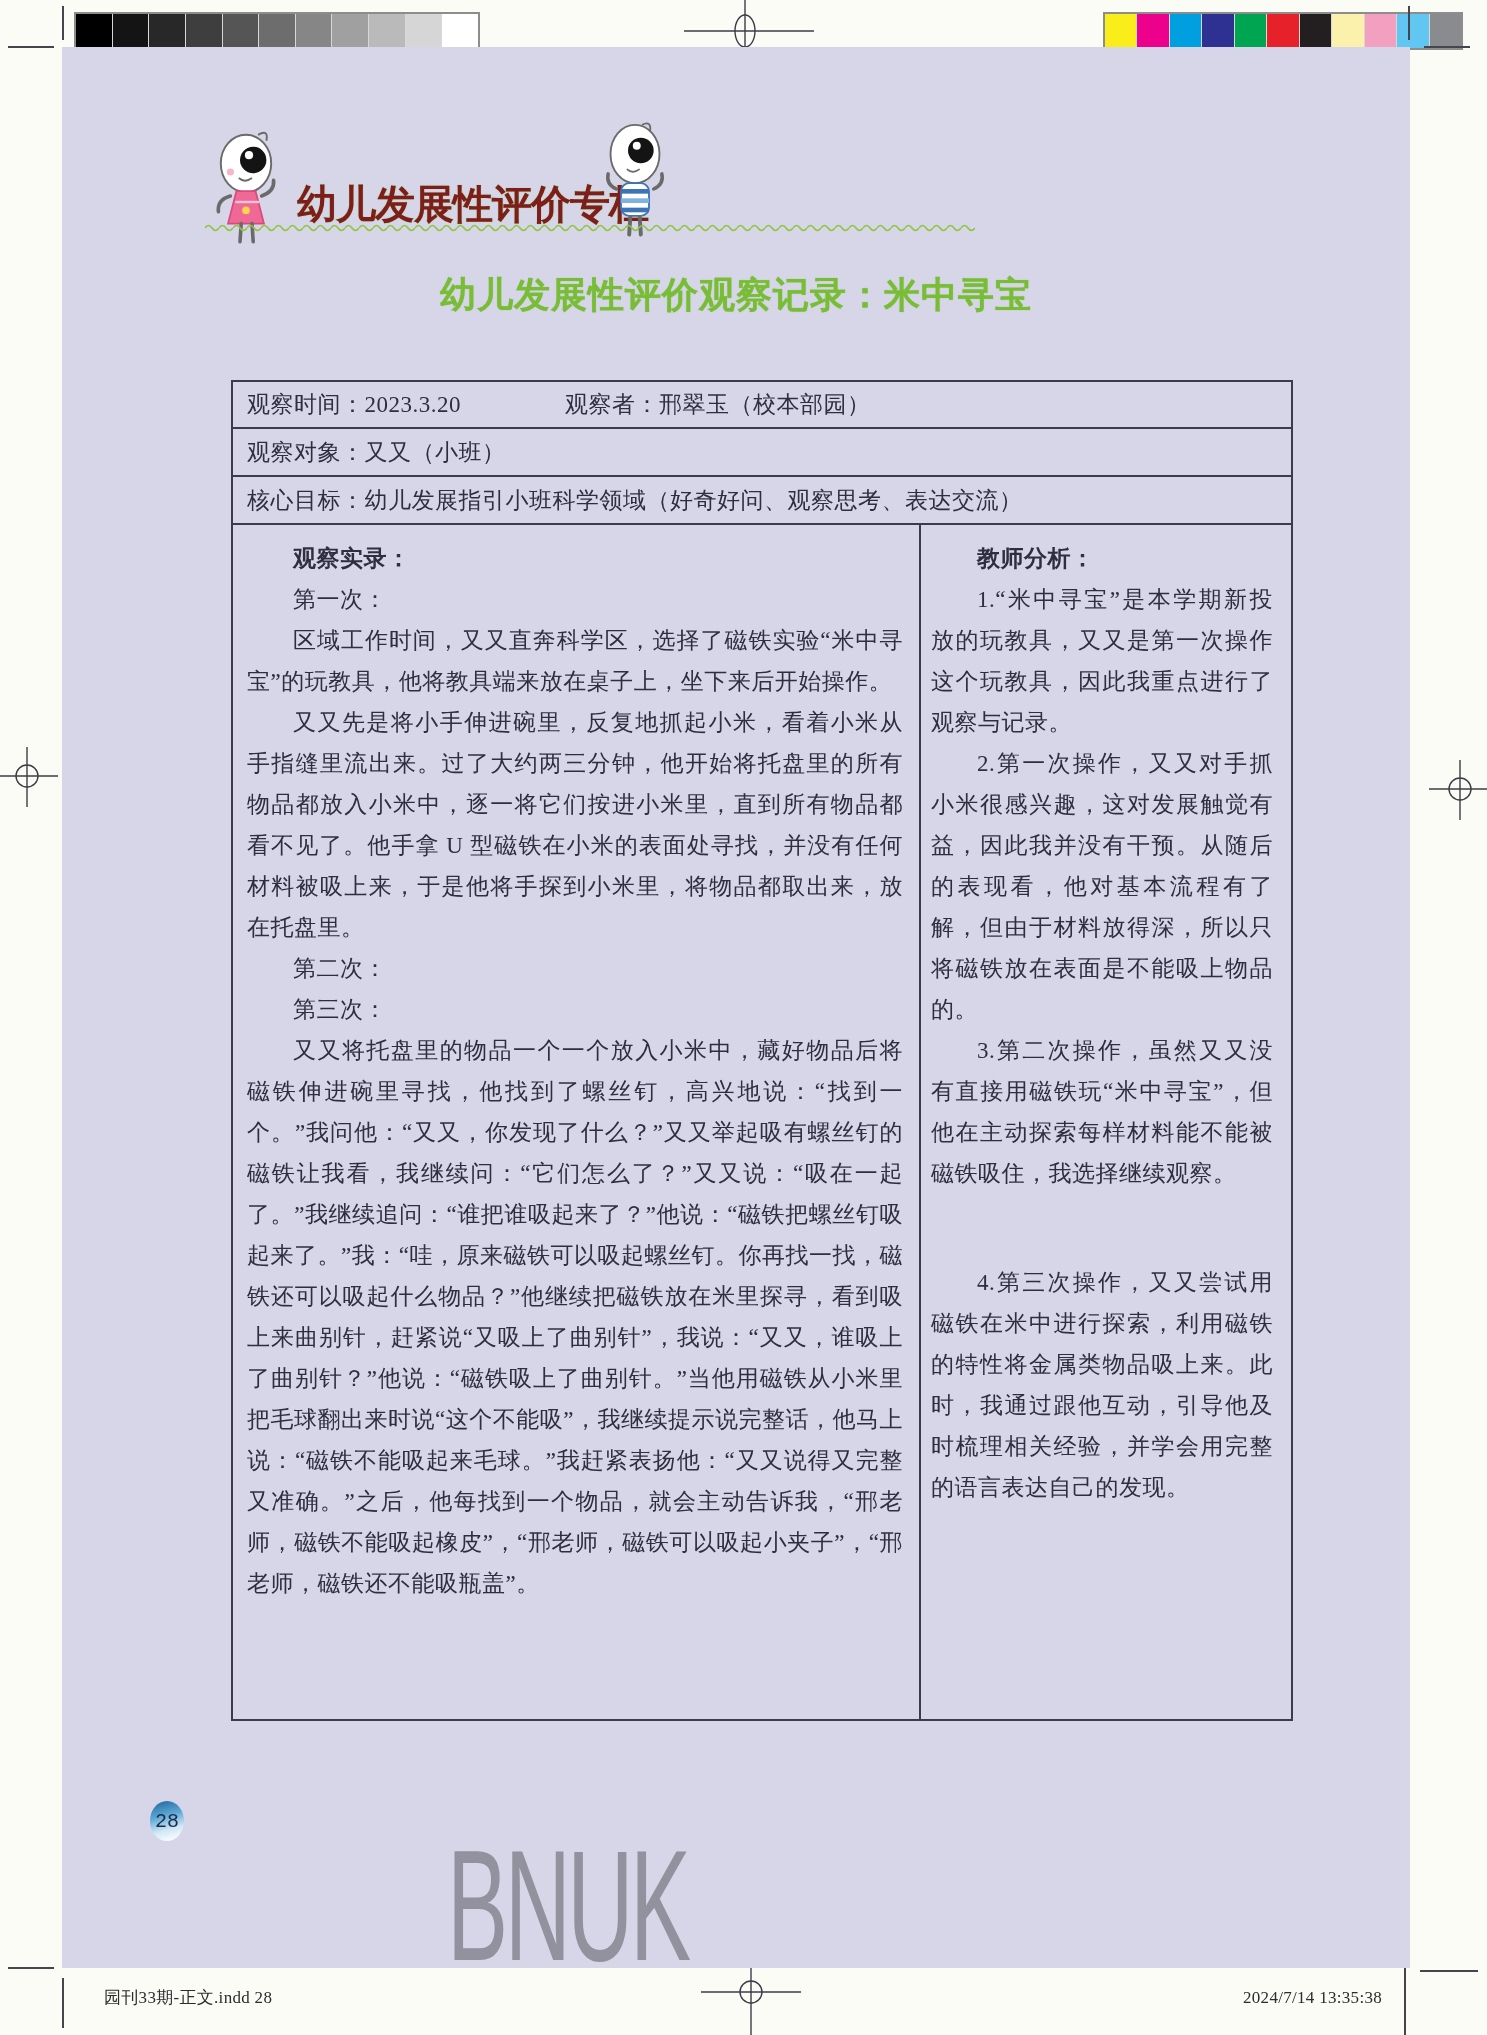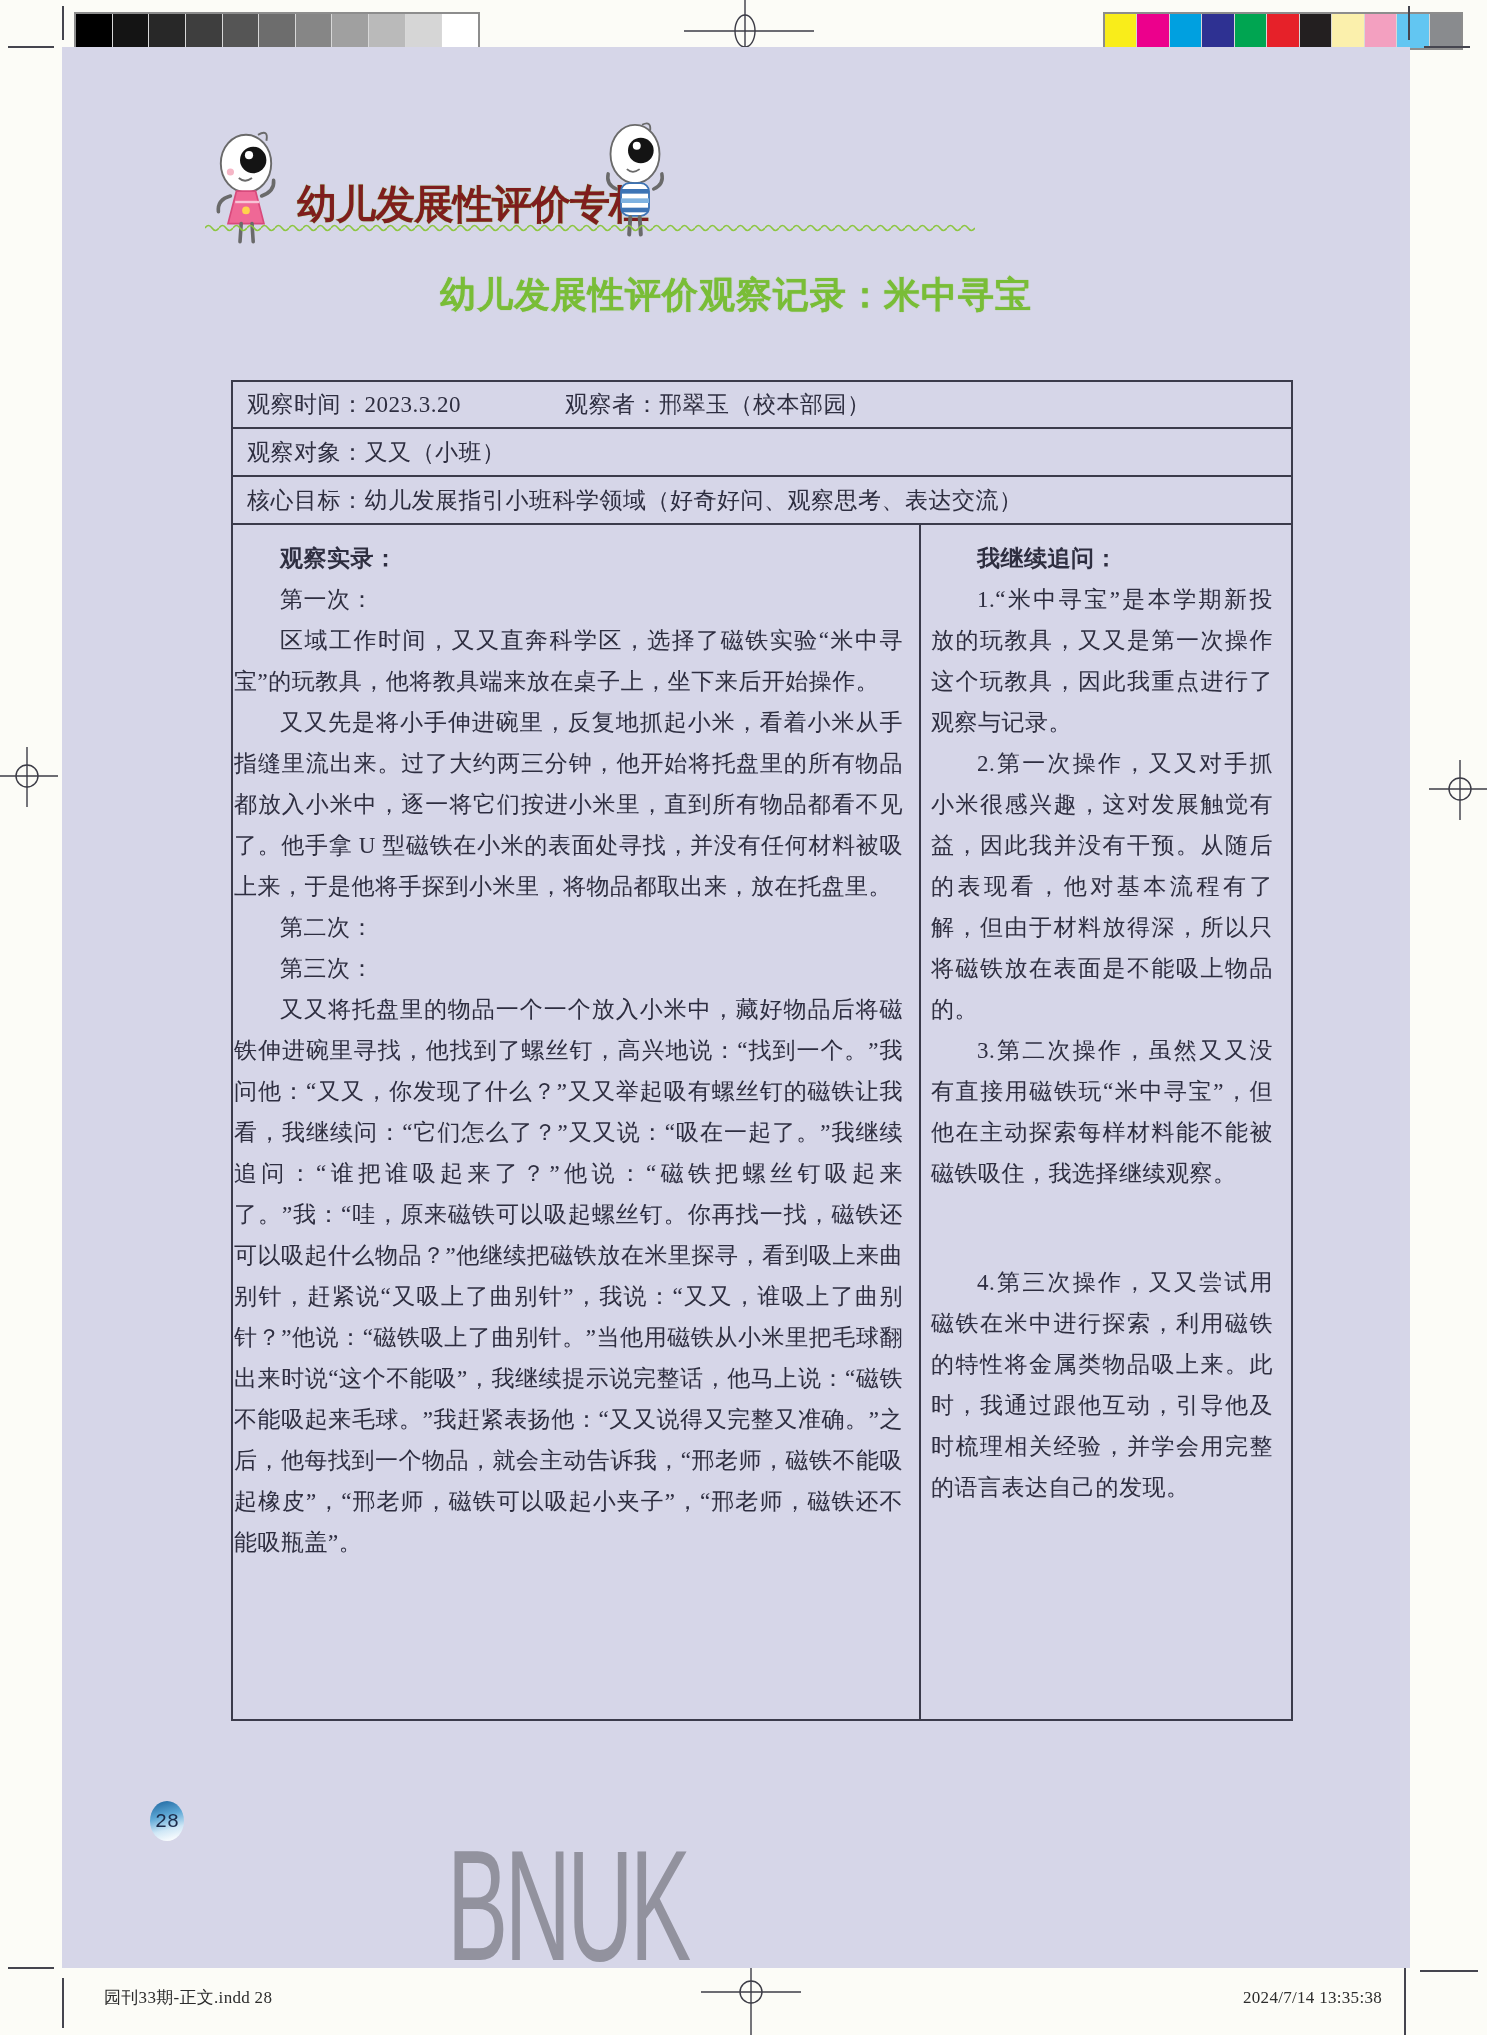--- a/index.html
+++ b/index.html
@@ -47,21 +47,21 @@
   }
   .meta-row{position:relative;box-sizing:border-box;border-bottom:2px solid #3b3b4b;
     display:flex;align-items:center;padding-left:14px;}
   .meta-row .second{position:absolute;left:332px;}
   .row-1{height:47px;}
   .row-2{height:48px;}
   .row-3{height:48px;}
   .body-row{display:flex;height:1194px;box-sizing:border-box;}
   .cell-left{
     width:688px;box-sizing:border-box;border-right:2px solid #3b3b4b;
-    padding:13px 16px 0 1px;overflow:hidden;
+    padding:13px 16px 0 14px;overflow:hidden;
   }
   .cell-right{flex:1;box-sizing:border-box;padding:13px 18px 0 10px;overflow:hidden;}
   .cell-left p,.cell-right p{
     margin:0;text-indent:2em;line-height:41px;text-align:justify;
   }
   .col-heading{font-weight:bold;}
   .analysis-list .analysis-item:last-child{margin-top:68px;}
   
   .page-number-badge{
     position:absolute;left:88px;top:1754px;width:34px;height:40px;border-radius:50%;
@@ -207,21 +207,21 @@
           <div>
               <p class="record-para">第一次：</p>
               <p class="record-para">区域工作时间，又又直奔科学区，选择了磁铁实验“米中寻宝”的玩教具，他将教具端来放在桌子上，坐下来后开始操作。</p>
               <p class="record-para">又又先是将小手伸进碗里，反复地抓起小米，看着小米从手指缝里流出来。过了大约两三分钟，他开始将托盘里的所有物品都放入小米中，逐一将它们按进小米里，直到所有物品都看不见了。他手拿 U 型磁铁在小米的表面处寻找，并没有任何材料被吸上来，于是他将手探到小米里，将物品都取出来，放在托盘里。</p>
               <p class="record-para">第二次：</p>
               <p class="record-para">第三次：</p>
               <p class="record-para">又又将托盘里的物品一个一个放入小米中，藏好物品后将磁铁伸进碗里寻找，他找到了螺丝钉，高兴地说：“找到一个。”我问他：“又又，你发现了什么？”又又举起吸有螺丝钉的磁铁让我看，我继续问：“它们怎么了？”又又说：“吸在一起了。”我继续追问：“谁把谁吸起来了？”他说：“磁铁把螺丝钉吸起来了。”我：“哇，原来磁铁可以吸起螺丝钉。你再找一找，磁铁还可以吸起什么物品？”他继续把磁铁放在米里探寻，看到吸上来曲别针，赶紧说“又吸上了曲别针”，我说：“又又，谁吸上了曲别针？”他说：“磁铁吸上了曲别针。”当他用磁铁从小米里把毛球翻出来时说“这个不能吸”，我继续提示说完整话，他马上说：“磁铁不能吸起来毛球。”我赶紧表扬他：“又又说得又完整又准确。”之后，他每找到一个物品，就会主动告诉我，“邢老师，磁铁不能吸起橡皮”，“邢老师，磁铁可以吸起小夹子”，“邢老师，磁铁还不能吸瓶盖”。</p>
             </div>
         </div>
         <div class="cell-right">
-          <p class="col-heading">我继续追问：</p>
+          <p class="col-heading">教师分析：</p>
           <div class="analysis-list">
               <p class="analysis-item">1.“米中寻宝”是本学期新投放的玩教具，又又是第一次操作这个玩教具，因此我重点进行了观察与记录。</p>
               <p class="analysis-item">2.第一次操作，又又对手抓小米很感兴趣，这对发展触觉有益，因此我并没有干预。从随后的表现看，他对基本流程有了解，但由于材料放得深，所以只将磁铁放在表面是不能吸上物品的。</p>
               <p class="analysis-item">3.第二次操作，虽然又又没有直接用磁铁玩“米中寻宝”，但他在主动探索每样材料能不能被磁铁吸住，我选择继续观察。</p>
               <p class="analysis-item">4.第三次操作，又又尝试用磁铁在米中进行探索，利用磁铁的特性将金属类物品吸上来。此时，我通过跟他互动，引导他及时梳理相关经验，并学会用完整的语言表达自己的发现。</p>
             </div>
         </div>
       </div>
     </div>
 

